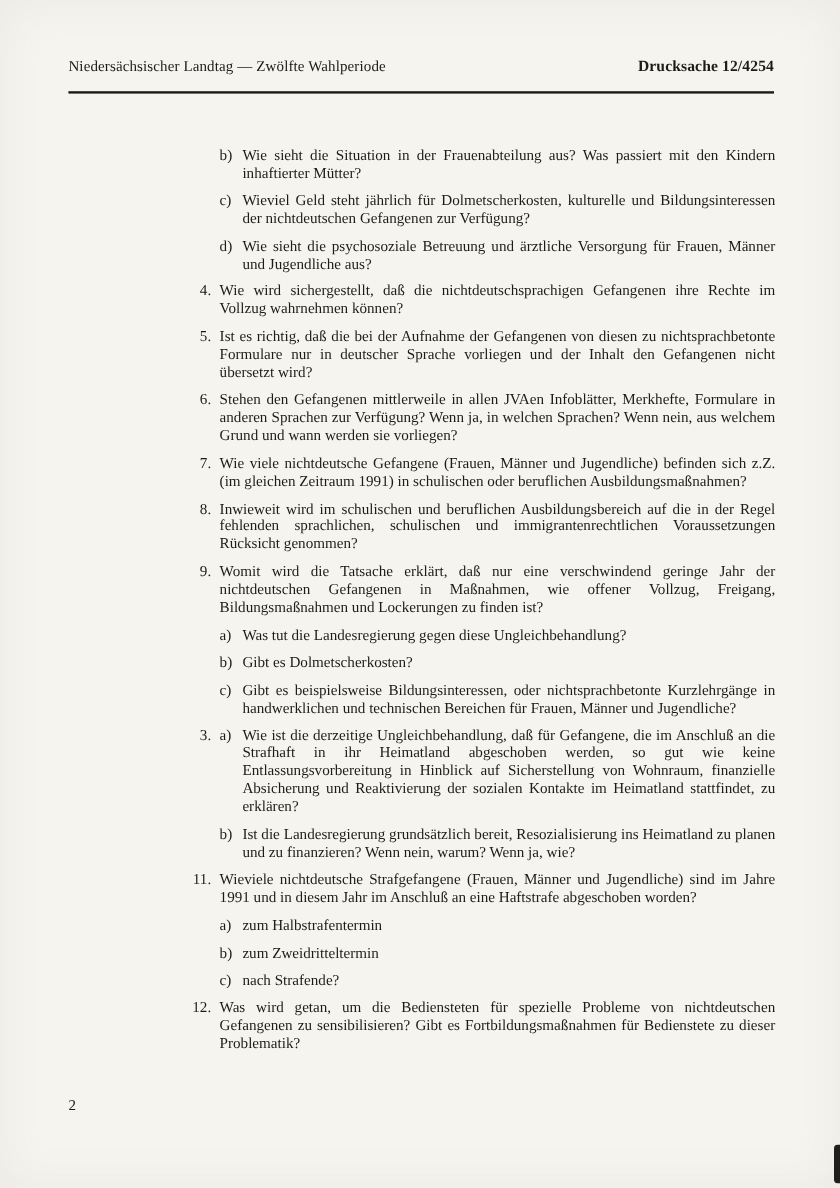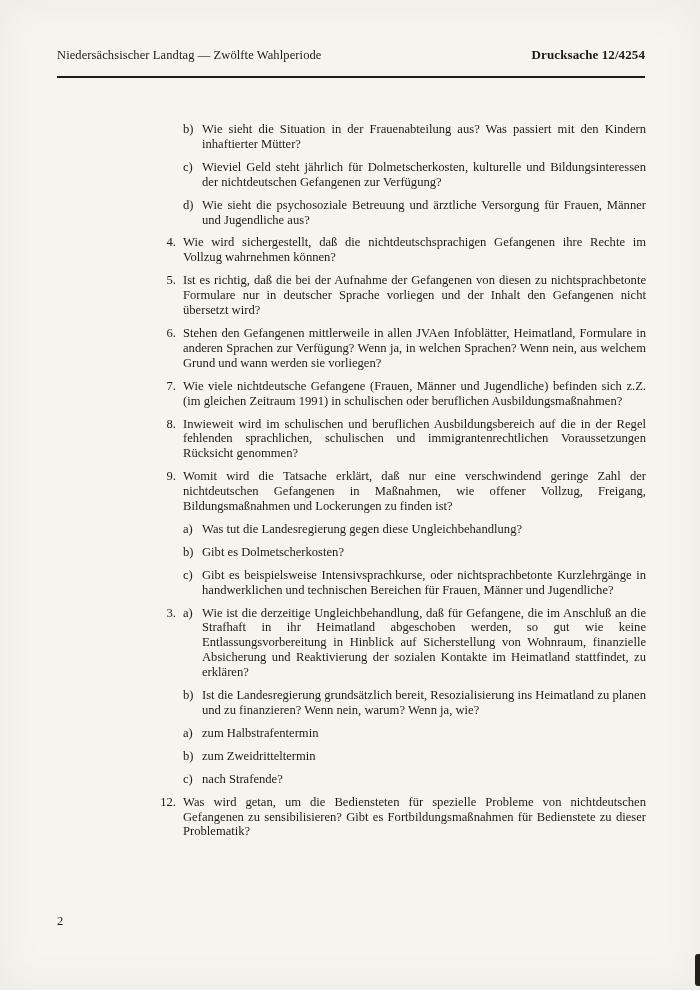--- a/index.html
+++ b/index.html
@@ -114,54 +114,58 @@
       <div class="item lvl1">
         <span class="label-num">4.</span>
         <span class="txt">Wie wird sichergestellt, daß die nichtdeutschsprachigen Gefangenen ihre Rechte im Vollzug wahrnehmen können?</span>
       </div>
       <div class="item lvl1">
         <span class="label-num">5.</span>
         <span class="txt">Ist es richtig, daß die bei der Aufnahme der Gefangenen von diesen zu nichtsprachbetonte Formulare nur in deutscher Sprache vorliegen und der Inhalt den Gefangenen nicht übersetzt wird?</span>
       </div>
       <div class="item lvl1">
         <span class="label-num">6.</span>
-        <span class="txt">Stehen den Gefangenen mittlerweile in allen JVAen Infoblätter, Heimatland, Formulare in anderen Sprachen zur Verfügung? Wenn ja, in welchen Sprachen? Wenn nein, aus welchem Grund und wann werden sie vorliegen?</span>
+        <span class="txt">Stehen den Gefangenen mittlerweile in allen JVAen Infoblätter, Merkhefte, Formulare in anderen Sprachen zur Verfügung? Wenn ja, in welchen Sprachen? Wenn nein, aus welchem Grund und wann werden sie vorliegen?</span>
       </div>
       <div class="item lvl1">
         <span class="label-num">7.</span>
         <span class="txt">Wie viele nichtdeutsche Gefangene (Frauen, Männer und Jugendliche) befinden sich z.Z. (im gleichen Zeitraum 1991) in schulischen oder beruflichen Ausbildungsmaßnahmen?</span>
       </div>
       <div class="item lvl1">
         <span class="label-num">8.</span>
         <span class="txt">Inwieweit wird im schulischen und beruflichen Ausbildungsbereich auf die in der Regel fehlenden sprachlichen, schulischen und immigrantenrechtlichen Voraussetzungen Rücksicht genommen?</span>
       </div>
       <div class="item lvl1">
         <span class="label-num">9.</span>
-        <span class="txt">Womit wird die Tatsache erklärt, daß nur eine verschwindend geringe Zahl der nichtdeutschen Gefangenen in Maßnahmen, wie offener Vollzug, Freigang, Bildungsmaßnahmen und Lockerungen zu finden ist?</span>
+        <span class="txt">Womit wird die Tatsache erklärt, daß nur eine verschwindend geringe Jahr der nichtdeutschen Gefangenen in Maßnahmen, wie offener Vollzug, Freigang, Bildungsmaßnahmen und Lockerungen zu finden ist?</span>
       </div>
       <div class="item lvl2">
         <span class="label-sub">a)</span>
         <span class="txt">Was tut die Landesregierung gegen diese Ungleichbehandlung?</span>
       </div>
       <div class="item lvl2">
         <span class="label-sub">b)</span>
         <span class="txt">Gibt es Dolmetscherkosten?</span>
       </div>
       <div class="item lvl2">
         <span class="label-sub">c)</span>
-        <span class="txt">Gibt es beispielsweise Intensivsprachkurse, oder nichtsprachbetonte Kurzlehrgänge in handwerklichen und technischen Bereichen für Frauen, Männer und Jugendliche?</span>
+        <span class="txt">Gibt es beispielsweise Bildungsinteressen, oder nichtsprachbetonte Kurzlehrgänge in handwerklichen und technischen Bereichen für Frauen, Männer und Jugendliche?</span>
       </div>
       <div class="item lvl1">
         <span class="label-num">3.</span>
         <span class="label-sub">a)</span>
         <span class="txt">Wie ist die derzeitige Ungleichbehandlung, daß für Gefangene, die im Anschluß an die Strafhaft in ihr Heimatland abgeschoben werden, so gut wie keine Entlassungsvorbereitung in Hinblick auf Sicherstellung von Wohnraum, finanzielle Absicherung und Reaktivierung der sozialen Kontakte im Heimatland stattfindet, zu erklären?</span>
       </div>
       <div class="item lvl2">
         <span class="label-sub">b)</span>
         <span class="txt">Ist die Landesregierung grundsätzlich bereit, Resozialisierung ins Heimatland zu planen und zu finanzieren? Wenn nein, warum? Wenn ja, wie?</span>
+      </div>
+      <div class="item lvl1">
+        <span class="label-num">11.</span>
+        <span class="txt">Wieviele nichtdeutsche Strafgefangene (Frauen, Männer und Jugendliche) sind im Jahre 1991 und in diesem Jahr im Anschluß an eine Haftstrafe abgeschoben worden?</span>
       </div>
       <div class="item lvl2">
         <span class="label-sub">a)</span>
         <span class="txt">zum Halbstrafentermin</span>
       </div>
       <div class="item lvl2">
         <span class="label-sub">b)</span>
         <span class="txt">zum Zweidritteltermin</span>
       </div>
       <div class="item lvl2">

